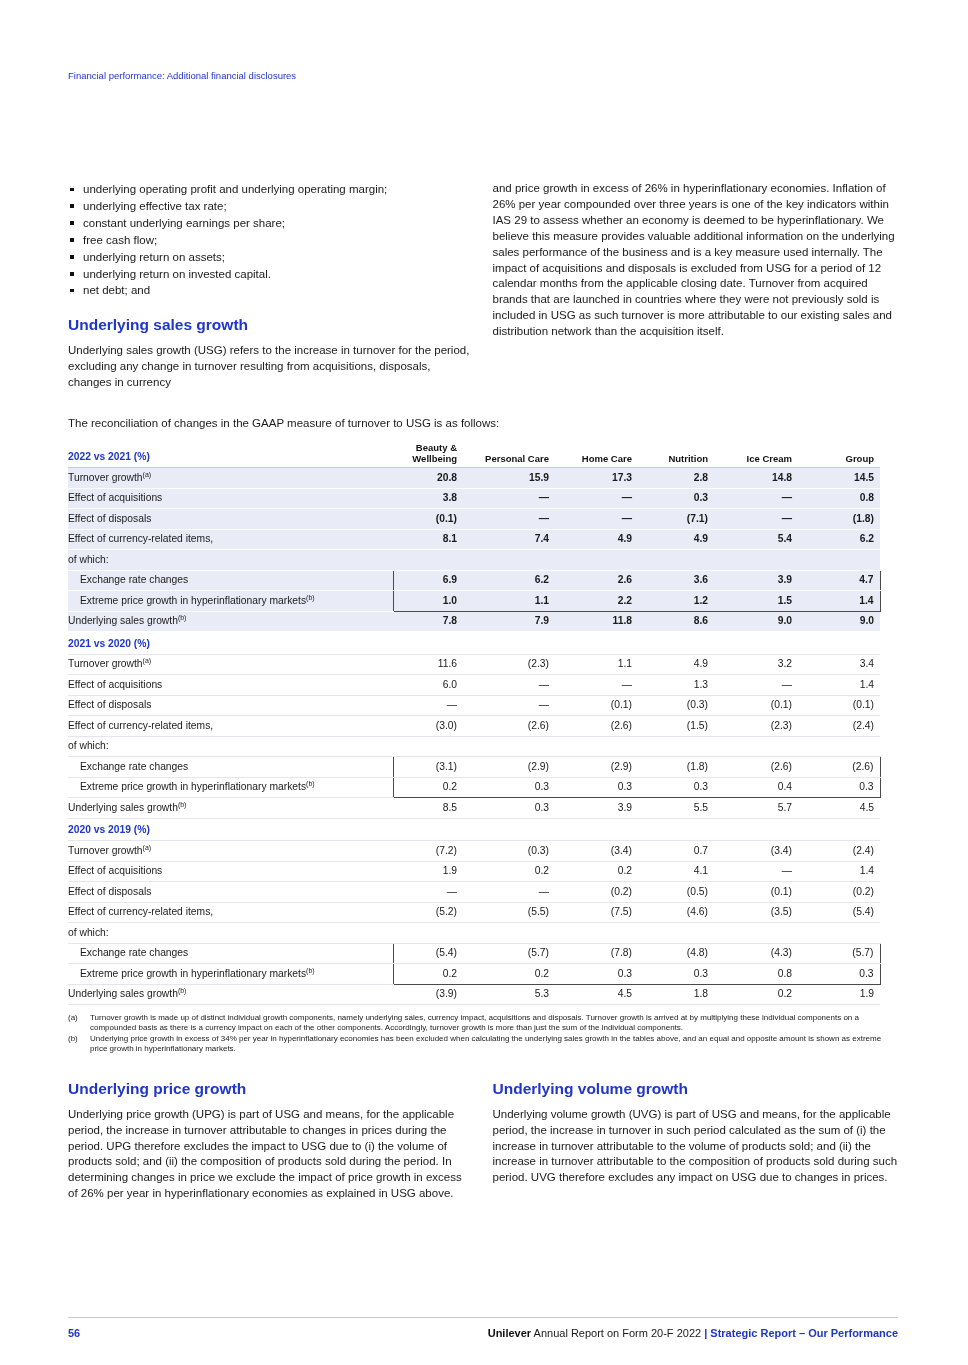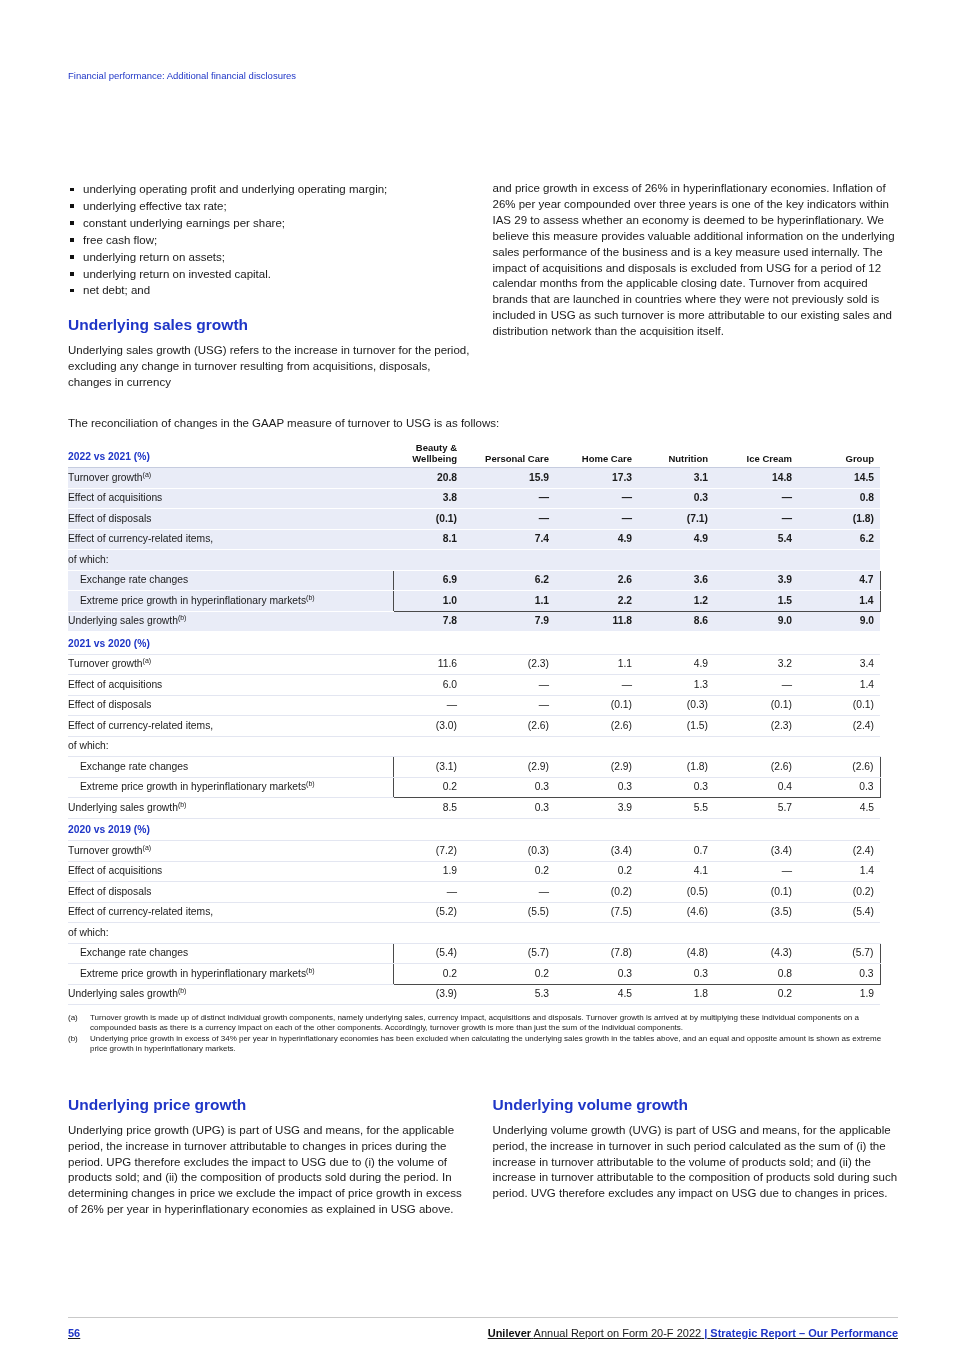--- a/index.html
+++ b/index.html
@@ -54,24 +54,24 @@
   tr.box-bottom td.val{border-bottom:1px solid var(--boxline);}
   tr.box-top td:nth-child(2),tr.box-bottom td:nth-child(2){border-left:1px solid var(--boxline);}
   tr.box-top td:last-child,tr.box-bottom td:last-child{border-right:1px solid var(--boxline);}
   sup{font-size:7px;line-height:0;vertical-align:super;}
 
   .footnotes{margin-top:8px;}
   .fn{display:flex;font-size:8px;line-height:10.4px;color:var(--ink);}
   .fn .marker{width:22px;flex:none;}
   .fn .fn-text{flex:1;}
 
-  .bottom{margin-top:40px;}
+  .bottom{margin-top:24px;}
   .bottom p.body{margin-top:0;}
 
-  .footer{position:absolute;left:68px;right:70px;bottom:26px;border-top:1px solid #c9c9c9;padding-top:9px;display:flex;justify-content:space-between;align-items:baseline;font-size:11px;text-decoration:underline;}
+  .footer{position:absolute;left:68px;right:70px;bottom:26px;border-top:1px solid #c9c9c9;padding-top:9px;display:flex;justify-content:space-between;align-items:baseline;font-size:11px;}
   .footer .pagenum{color:var(--blue);font-weight:bold;}
   .footer .brand{font-weight:bold;color:#111;}
   .footer .blue{color:var(--blue);}
   .footer .bold{font-weight:bold;}
 </style>
 </head>
 <body>
 
 <div class="page">
 
@@ -118,21 +118,21 @@
           <th class="col-head">Ice Cream</th>
           <th class="col-head">Group</th>
         </tr>
       </thead>
     <tbody>
         <tr class="hl">
           <td class="label">Turnover growth<sup>(a)</sup></td>
           <td class="val">20.8</td>
           <td class="val">15.9</td>
           <td class="val">17.3</td>
-          <td class="val">3.1</td>
+          <td class="val">2.8</td>
           <td class="val">14.8</td>
           <td class="val">14.5</td>
         </tr>
         <tr class="hl">
           <td class="label">Effect of acquisitions</td>
           <td class="val">3.8</td>
           <td class="val">—</td>
           <td class="val">—</td>
           <td class="val">0.3</td>
           <td class="val">—</td>

